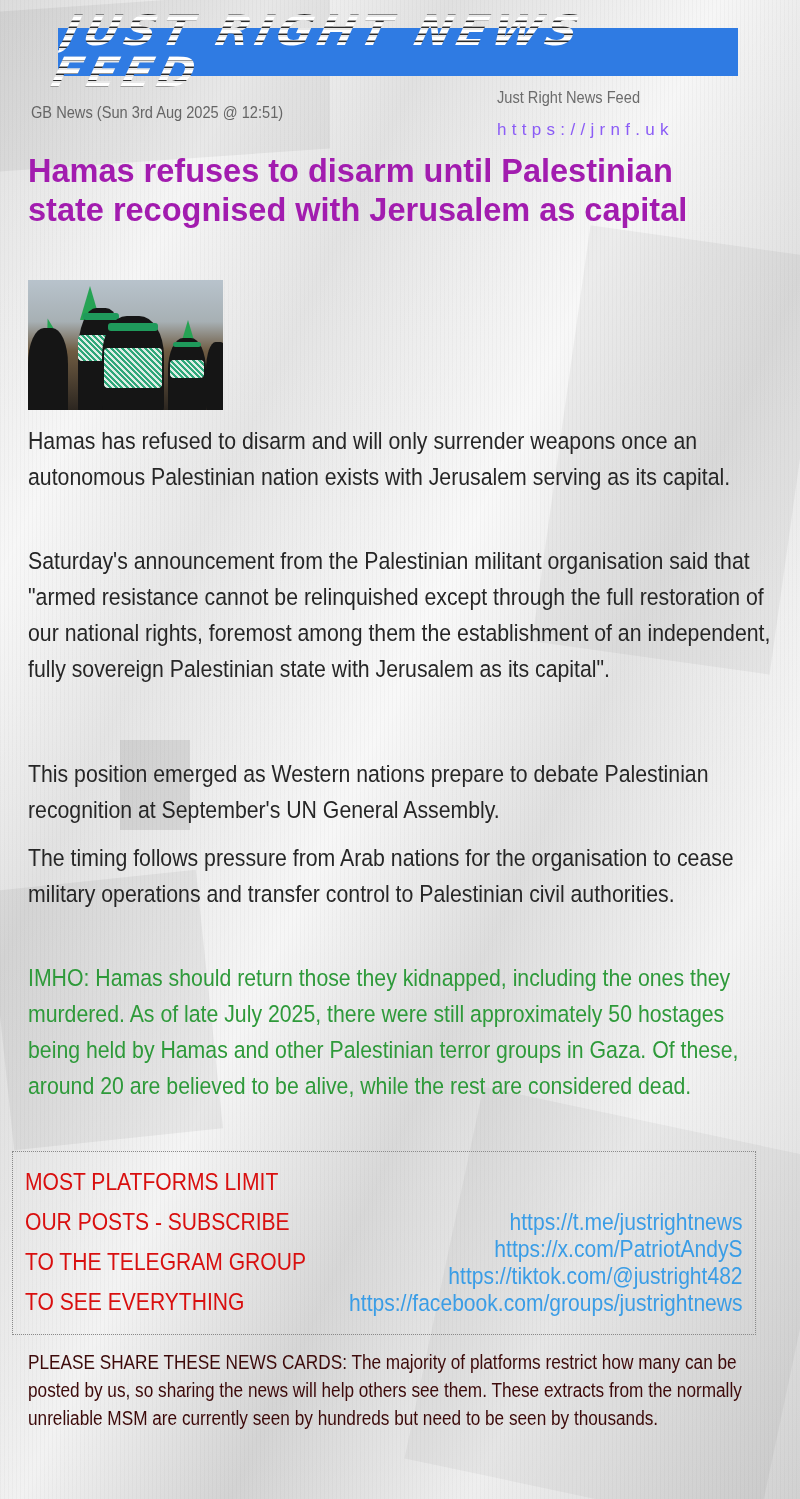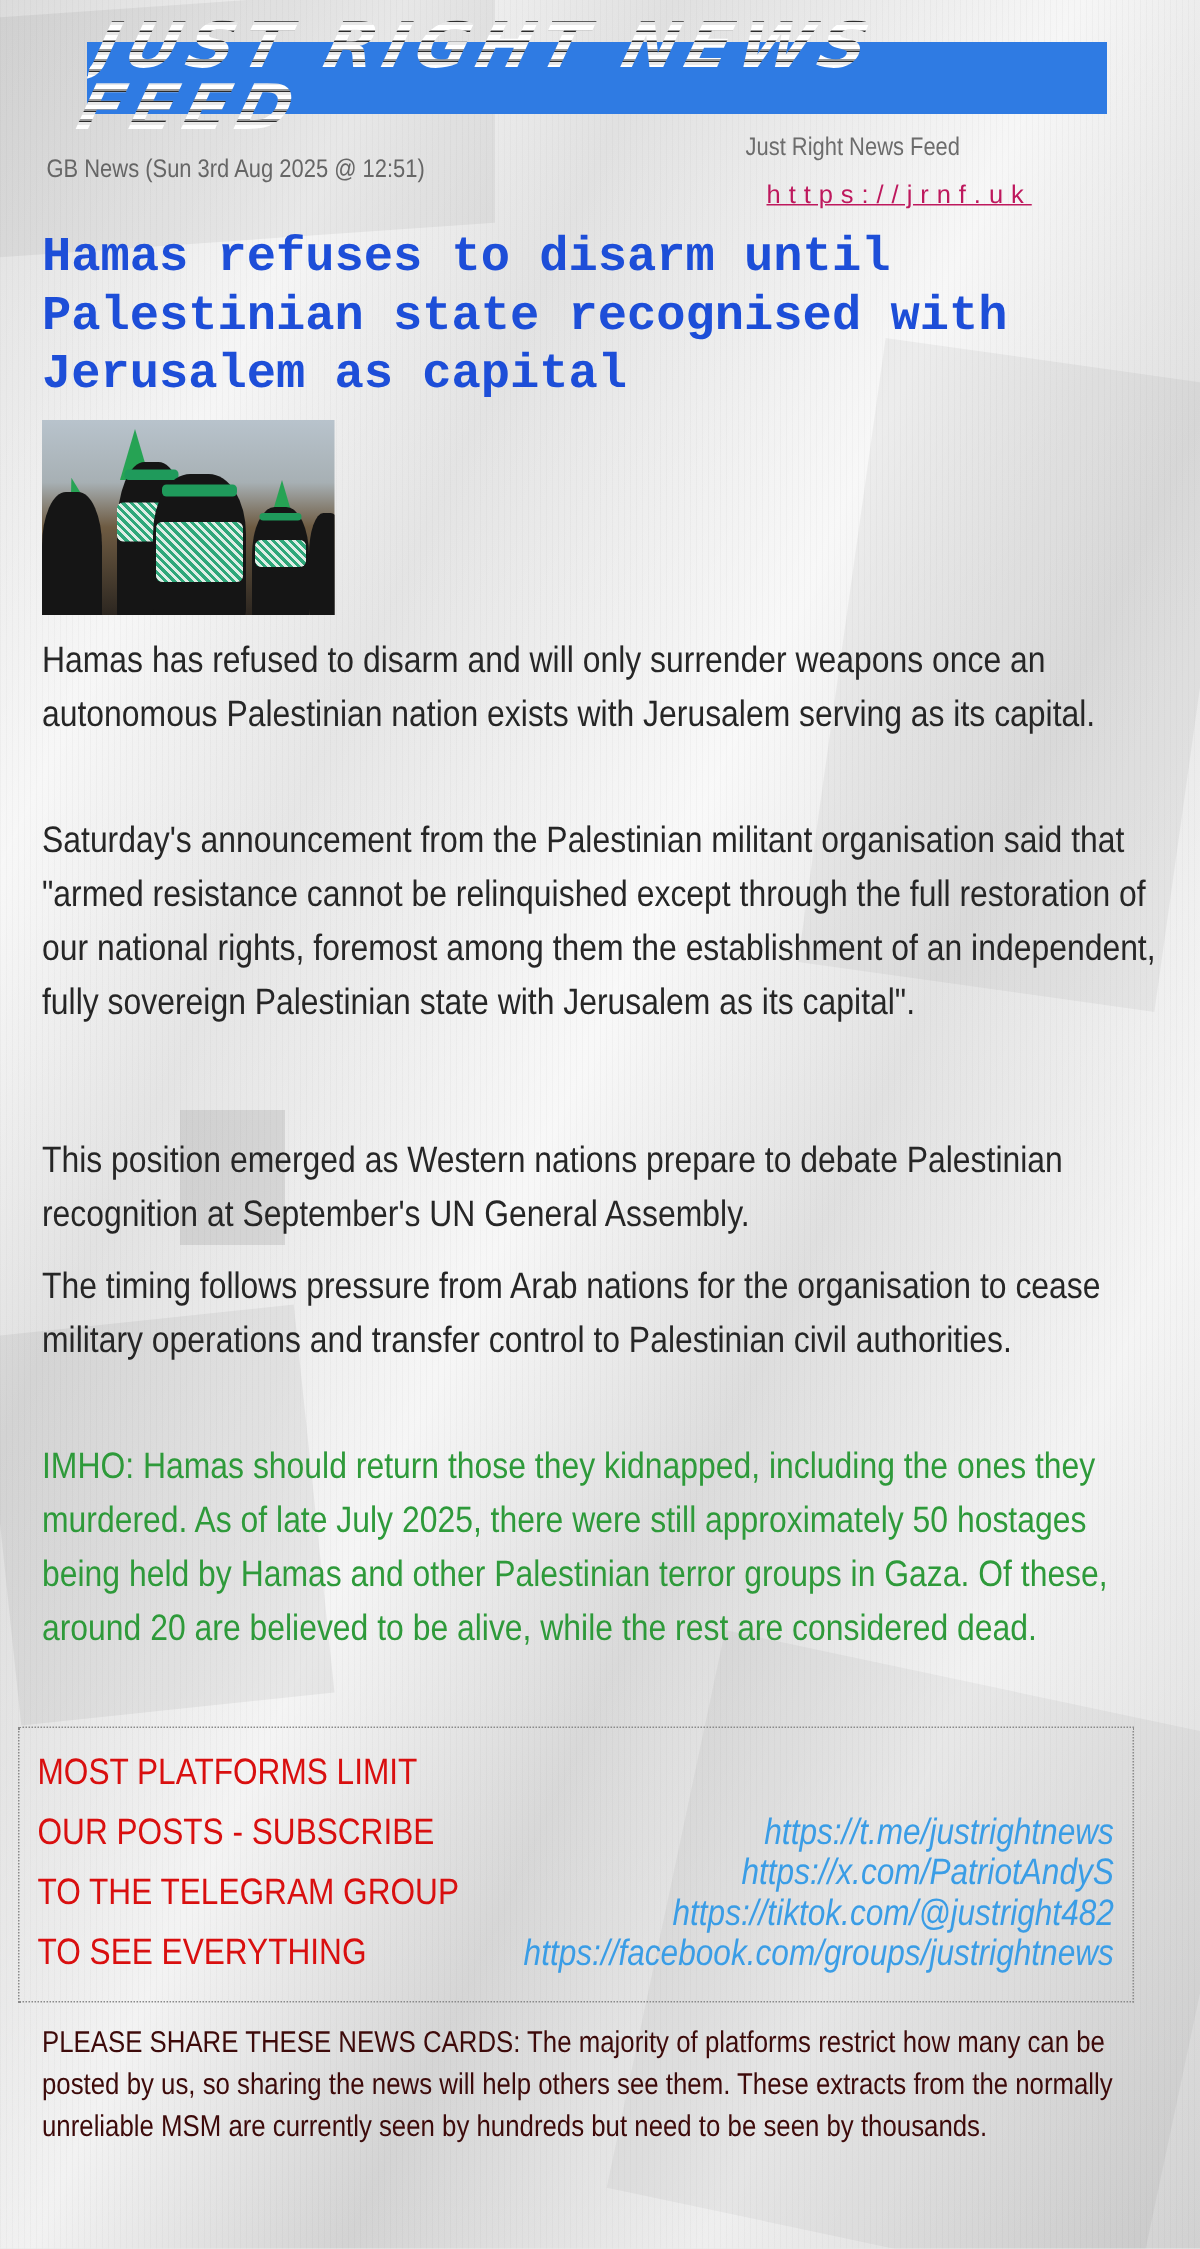--- a/index.html
+++ b/index.html
@@ -42,30 +42,29 @@
     font-family: "Liberation Sans Narrow", "Liberation Sans", sans-serif;
     font-size: 17px; color: #666; transform: scaleX(0.86); transform-origin: left;
     white-space: nowrap;
   }
   .brand {
     position: absolute; left: 497px; top: 88px;
     font-size: 17px; color: #6c6c6c; transform: scaleX(0.86); transform-origin: left;
     white-space: nowrap;
   }
   .brand-url {
-    position: absolute; left: 511px; top: 120px;
-    font-size: 17px; color: #be185d; letter-spacing: 5.3px;
+    position: absolute; left: 497px; top: 120px;
+    font-size: 17px; color: #8b5cf6; letter-spacing: 5.3px;
     white-space: nowrap;
-    text-decoration: underline;
   }
 
   .headline {
     position: absolute; left: 28px; top: 152px; width: 720px;
-    font-family: Liberation Mono, monospace;
-    font-weight: bold; font-size: 32.5px; line-height: 39px; color: #1d4ed8;
+    font-family: Liberation Sans, sans-serif;
+    font-weight: bold; font-size: 32.5px; line-height: 39px; color: #a21caf;
   }
 
   .photo {
     position: absolute; left: 28px; top: 280px; width: 195px; height: 130px;
     overflow: hidden;
     background: linear-gradient(180deg, #b8c3cc 0%, #a7b0b4 32%, #6e5b42 55%, #2c2620 100%);
   }
   .photo .fig { position: absolute; border-radius: 40% 40% 10% 10%; background: #151515; }
   .photo .scarf { position: absolute; background: repeating-linear-gradient(45deg, #2fa77a 0 2px, #dfeee6 2px 4px); border-radius: 4px; }
   .photo .band { position: absolute; background: #1f9a5b; border-radius: 3px; }
@@ -88,21 +87,20 @@
     border: 1px dotted #8a8a8a;
   }
   .sub-line {
     position: absolute; left: 12px;
     font-size: 24.5px; color: #d90f0f; white-space: nowrap;
     transform: scaleX(0.86); transform-origin: left;
   }
   .links {
     position: absolute; right: 12px; top: 56px;
     text-align: right;
-    font-style: italic;
   }
   .link {
     display: block; font-size: 24.5px; line-height: 27px; color: #3a9de6;
     text-decoration: none; white-space: nowrap;
     transform: scaleX(0.86); transform-origin: right;
   }
 
   .footer {
     position: absolute; left: 28px; top: 1348px;
     font-size: 20px; line-height: 28px; color: #3d0a0a;

